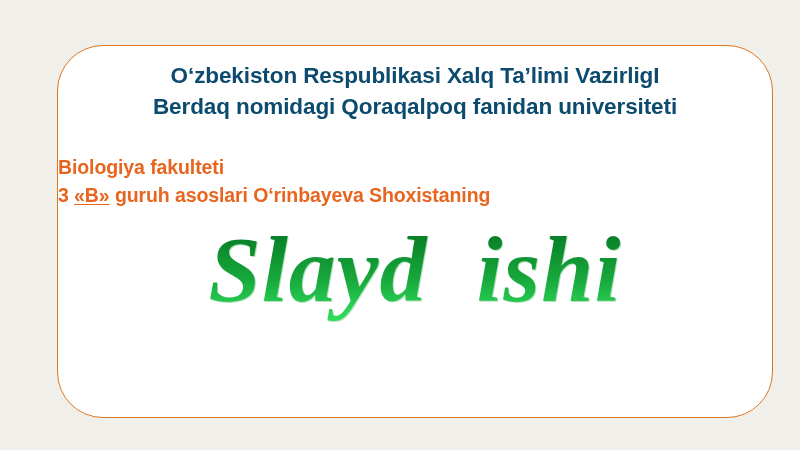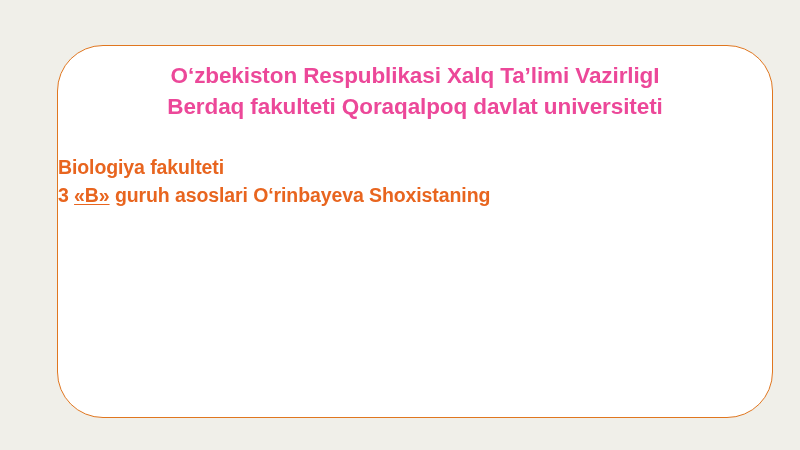--- a/index.html
+++ b/index.html
@@ -40,21 +40,21 @@
     display: flex;
     flex-direction: column;
     align-items: center;
   }
   .heading-block {
     width: 100%;
     text-align: center;
     margin-top: 14px;
   }
   .heading-line {
-    color: #ec4899;
+    color: #0c4a6e;
     font-family: "Liberation Sans", sans-serif;
     font-weight: bold;
     font-size: 22.5px;
     line-height: 31px;
     white-space: nowrap;
     letter-spacing: -0.1px;
   }
   .spacer-line {
     height: 31px;
   }
@@ -106,28 +106,31 @@
 </style>
 </head>
 <body>
 
 <div class="slide-stage">
   <div class="slide-card">
     <div class="card-inner">
 
       <div class="heading-block">
         <div class="heading-line">O‘zbekiston Respublikasi Xalq Ta’limi VazirligI</div>
-        <div class="heading-line">Berdaq fakulteti Qoraqalpoq davlat universiteti</div>
+        <div class="heading-line">Berdaq nomidagi Qoraqalpoq fanidan universiteti</div>
       </div>
 
       <div class="spacer-line"></div>
 
       <div class="subheading-block">
         <div class="sub-line">Biologiya fakulteti</div>
         <div class="sub-line">
           <span>3 </span><span class="underlined">«B»</span><span> guruh asoslari O‘rinbayeva Shoxistaning</span>
         </div>
       </div>
 
+      <div class="title-block">
+        <span class="slayd-title">Slayd  ishi</span>
+      </div>
 
     </div>
   </div>
 </div>
 
 </body></html>

